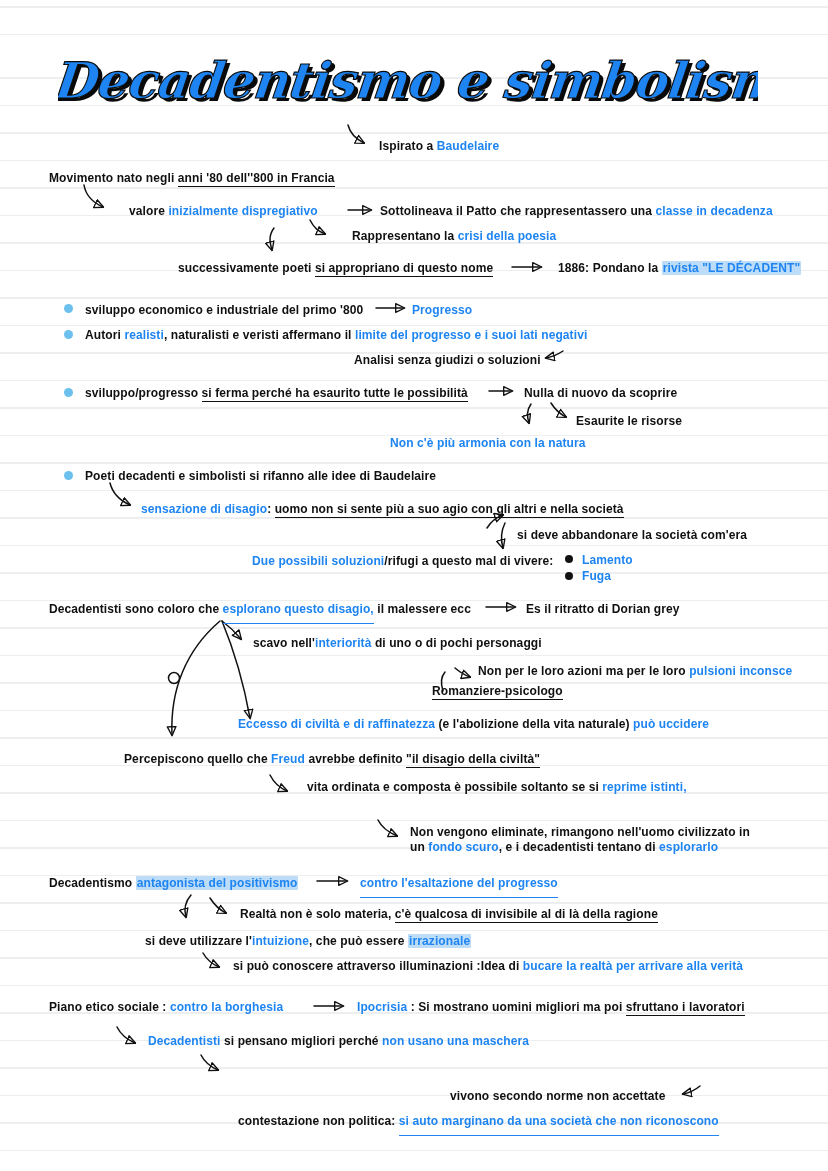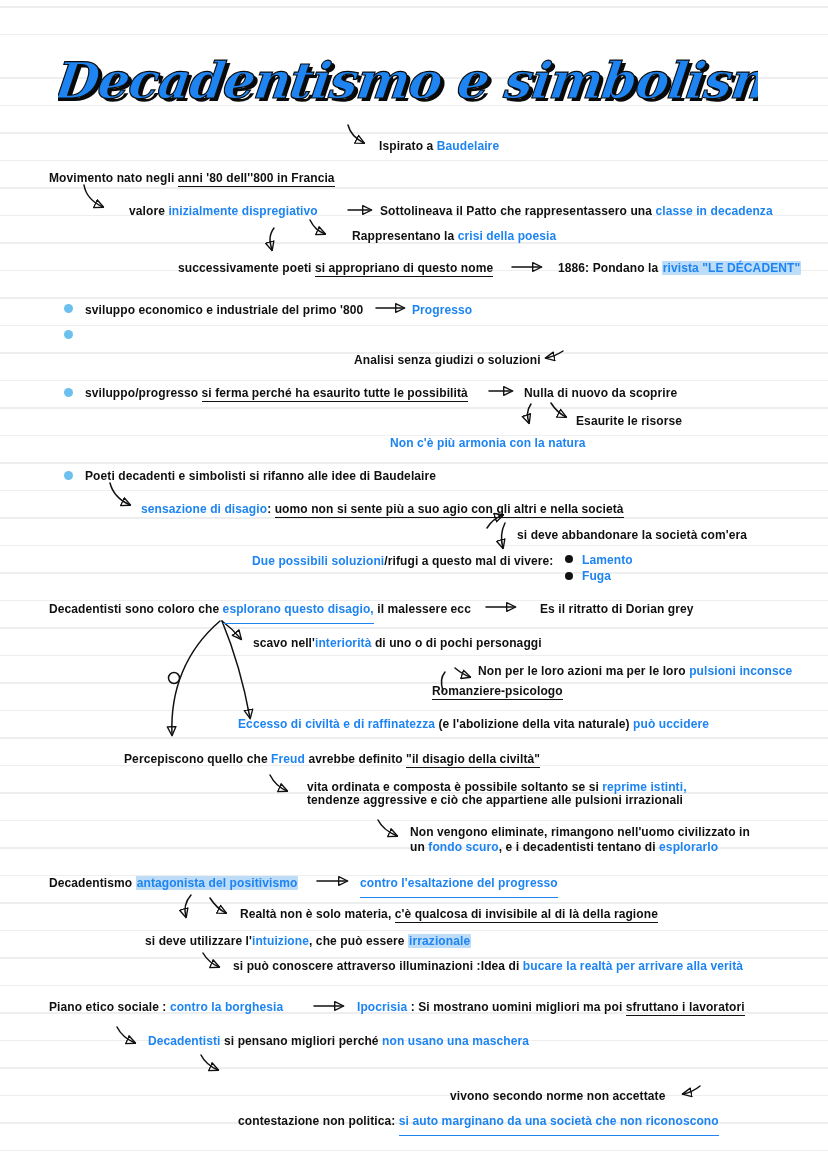--- a/index.html
+++ b/index.html
@@ -136,20 +136,21 @@
   <div class="ln" style="left:380px;top:203px;"><span>Sottolineava il Patto che rappresentassero una </span><span class="bl">classe in decadenza</span></div>
   <div class="ln" style="left:352px;top:228px;"><span>Rappresentano la </span><span class="bl">crisi della poesia</span></div>
   <div class="ln" style="left:178px;top:260px;"><span>successivamente poeti </span><span class="u">si appropriano di questo nome</span></div>
   <div class="ln" style="left:558px;top:260px;"><span>1886: Pondano la </span><span class="hl bl">rivista "LE DÉCADENT"</span></div>
 
   <div class="bul" style="left:64px;top:304px;"></div>
   <div class="ln" style="left:85px;top:302px;"><span>sviluppo economico e industriale del primo '800</span></div>
   <div class="ln" style="left:412px;top:302px;"><span class="bl">Progresso</span></div>
 
   <div class="bul" style="left:64px;top:330px;"></div>
+  <div class="ln" style="left:85px;top:327px;"><span>Autori </span><span class="bl">realisti</span><span>, naturalisti e veristi affermano il </span><span class="bl">limite del progresso e i suoi lati negativi</span></div>
 
   <div class="ln" style="left:354px;top:352px;"><span>Analisi senza giudizi o soluzioni</span></div>
 
   <div class="bul" style="left:64px;top:388px;"></div>
   <div class="ln" style="left:85px;top:385px;"><span>sviluppo/progresso </span><span class="u">si ferma perché ha esaurito tutte le possibilità</span></div>
   <div class="ln" style="left:524px;top:385px;"><span>Nulla di nuovo da scoprire</span></div>
 
   <div class="ln" style="left:576px;top:413px;"><span>Esaurite le risorse</span></div>
   <div class="ln" style="left:390px;top:435px;"><span class="bl">Non c'è più armonia con la natura</span></div>
 
@@ -159,29 +160,28 @@
   <div class="ln" style="left:141px;top:501px;"><span class="bl">sensazione di disagio</span><span>: </span><span class="u">uomo non si sente più a suo agio con gli altri e nella società</span></div>
   <div class="ln" style="left:517px;top:527px;"><span>si deve abbandonare la società com'era</span></div>
   <div class="ln" style="left:252px;top:553px;"><span class="bl">Due possibili soluzioni</span><span>/rifugi a questo mal di vivere:</span></div>
 
   <div class="bulk" style="left:565px;top:555px;"></div>
   <div class="ln" style="left:582px;top:552px;"><span class="bl">Lamento</span></div>
   <div class="bulk" style="left:565px;top:572px;"></div>
   <div class="ln" style="left:582px;top:568px;"><span class="bl">Fuga</span></div>
 
   <div class="ln" style="left:49px;top:601px;"><span>Decadentisti sono coloro che </span><span class="ub bl">esplorano questo disagio,</span><span> il malessere ecc</span></div>
-  <div class="ln" style="left:540px;top:601px;"><span>Es il ritratto di Dorian grey</span></div>
+  <div class="ln" style="left:526px;top:601px;"><span>Es il ritratto di Dorian grey</span></div>
   <div class="ln" style="left:253px;top:635px;"><span>scavo nell'</span><span class="bl">interiorità</span><span> di uno o di pochi personaggi</span></div>
   <div class="ln" style="left:478px;top:663px;"><span>Non per le loro azioni ma per le loro </span><span class="bl">pulsioni inconsce</span></div>
   <div class="ln" style="left:432px;top:683px;"><span class="u">Romanziere-psicologo</span></div>
   <div class="ln" style="left:124px;top:751px;"><span>Percepiscono quello che </span><span class="bl">Freud</span><span> avrebbe definito </span><span class="u">"il disagio della civiltà"</span></div>
 
   <div class="ln" style="left:238px;top:716px;"><span class="bl">Eccesso di civiltà e di raffinatezza</span><span> (e l'abolizione della vita naturale) </span><span class="bl">può uccidere</span></div>
   <div class="ln" style="left:307px;top:779px;"><span>vita ordinata e composta è possibile soltanto se si </span><span class="bl">reprime istinti,</span></div>
-  <div class="ln" style="left:307px;top:792px;"><span>tendenze aggressive e ciò che appartiene alle pulsioni irrazionali</span></div>
   <div class="ln" style="left:410px;top:824px;"><span>Non vengono eliminate, rimangono nell'uomo civilizzato in</span></div>
   <div class="ln" style="left:410px;top:839px;"><span>un </span><span class="bl">fondo scuro</span><span>, e i decadentisti tentano di </span><span class="bl">esplorarlo</span></div>
 
   <div class="ln" style="left:49px;top:875px;"><span>Decadentismo </span><span class="hl bl">antagonista del positivismo</span></div>
   <div class="ln" style="left:360px;top:875px;"><span class="ub bl">contro l'esaltazione del progresso</span></div>
   <div class="ln" style="left:240px;top:906px;"><span>Realtà non è solo materia, </span><span class="u">c'è qualcosa di invisibile al di là della ragione</span></div>
   <div class="ln" style="left:145px;top:933px;"><span>si deve utilizzare l'</span><span class="bl">intuizione</span><span>, che può essere </span><span class="hl bl">irrazionale</span></div>
   <div class="ln" style="left:233px;top:958px;"><span>si può conoscere attraverso illuminazioni :Idea di </span><span class="bl">bucare la realtà per arrivare alla verità</span></div>
 
   <div class="ln" style="left:49px;top:999px;"><span>Piano etico sociale : </span><span class="bl">contro la borghesia</span></div>

